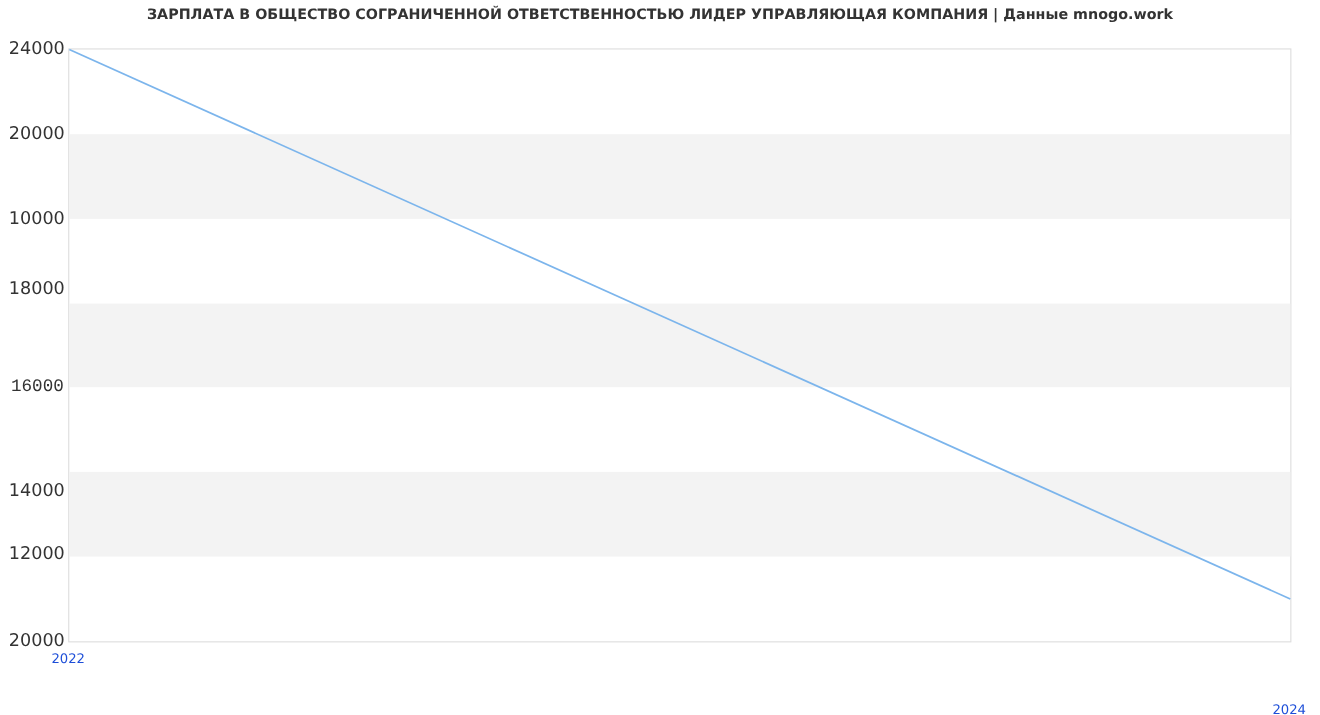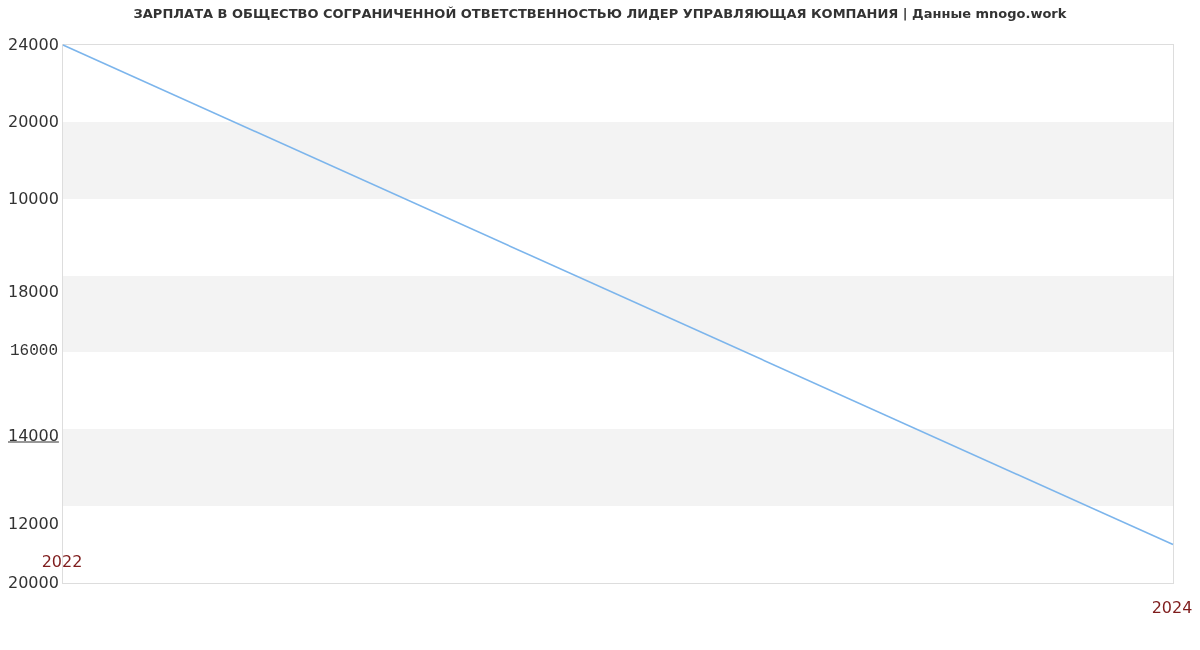--- a/index.html
+++ b/index.html
@@ -46,24 +46,24 @@
     position: absolute;
     right: 1142px; 
     width: 50px;
     text-align: right;
     transform: translateY(-50%);
     font-size: 16px;
     color: #333;
   }
   .x-tick {
     position: absolute;
-    top: 552px;
+    top: 592px;
     transform: translateX(-50%);
-    font-size: 16px;
-    color: #7f1d1d;
+    font-size: 12px;
+    color: #1d4ed8;
   }
   svg.line-layer {
     position: absolute;
     left: 0;
     top: 0;
     width: 100%;
     height: 100%;
     overflow: visible;
   }
 </style>
@@ -77,22 +77,22 @@
   <div class="plot" id="plot">
       <div class="band" style="top: 76.8571px; height: 76.8571px;"></div>
       <div class="band" style="top: 230.571px; height: 76.8571px;"></div>
       <div class="band" style="top: 384.286px; height: 76.8571px;"></div>
     <svg class="line-layer" id="line-layer" preserveAspectRatio="none" viewBox="0 0 1110 538">
         <path d="M0 0 L1110 499.57142857142856" fill="none" stroke="#7cb5ec" stroke-width="1.6"></path>
       </svg>
   </div>
 
 <div class="y-tick" style="top: 582px;">20000</div>
-    <div class="y-tick" style="top: 523px;">12000</div>
-    <div class="y-tick" style="top: 435px; text-decoration: underline;">14000</div>
+    <div class="y-tick" style="top: 503px;">12000</div>
+    <div class="y-tick" style="top: 445px;">14000</div>
     <div class="y-tick" style="top: 351.429px; font-family: Liberation Mono, monospace;">16000</div>
-    <div class="y-tick" style="top: 291px;">18000</div>
+    <div class="y-tick" style="top: 262px;">18000</div>
     <div class="y-tick" style="top: 197.714px;">10000</div>
     <div class="y-tick" style="top: 120.857px;">20000</div>
     <div class="y-tick" style="top: 44px;">24000</div>
     <div class="x-tick" style="left: 62px;">2022</div>
     <div class="x-tick" style="left: 1172px; margin-top: 46px;">2024</div>
   </div>
 
 </body></html>

